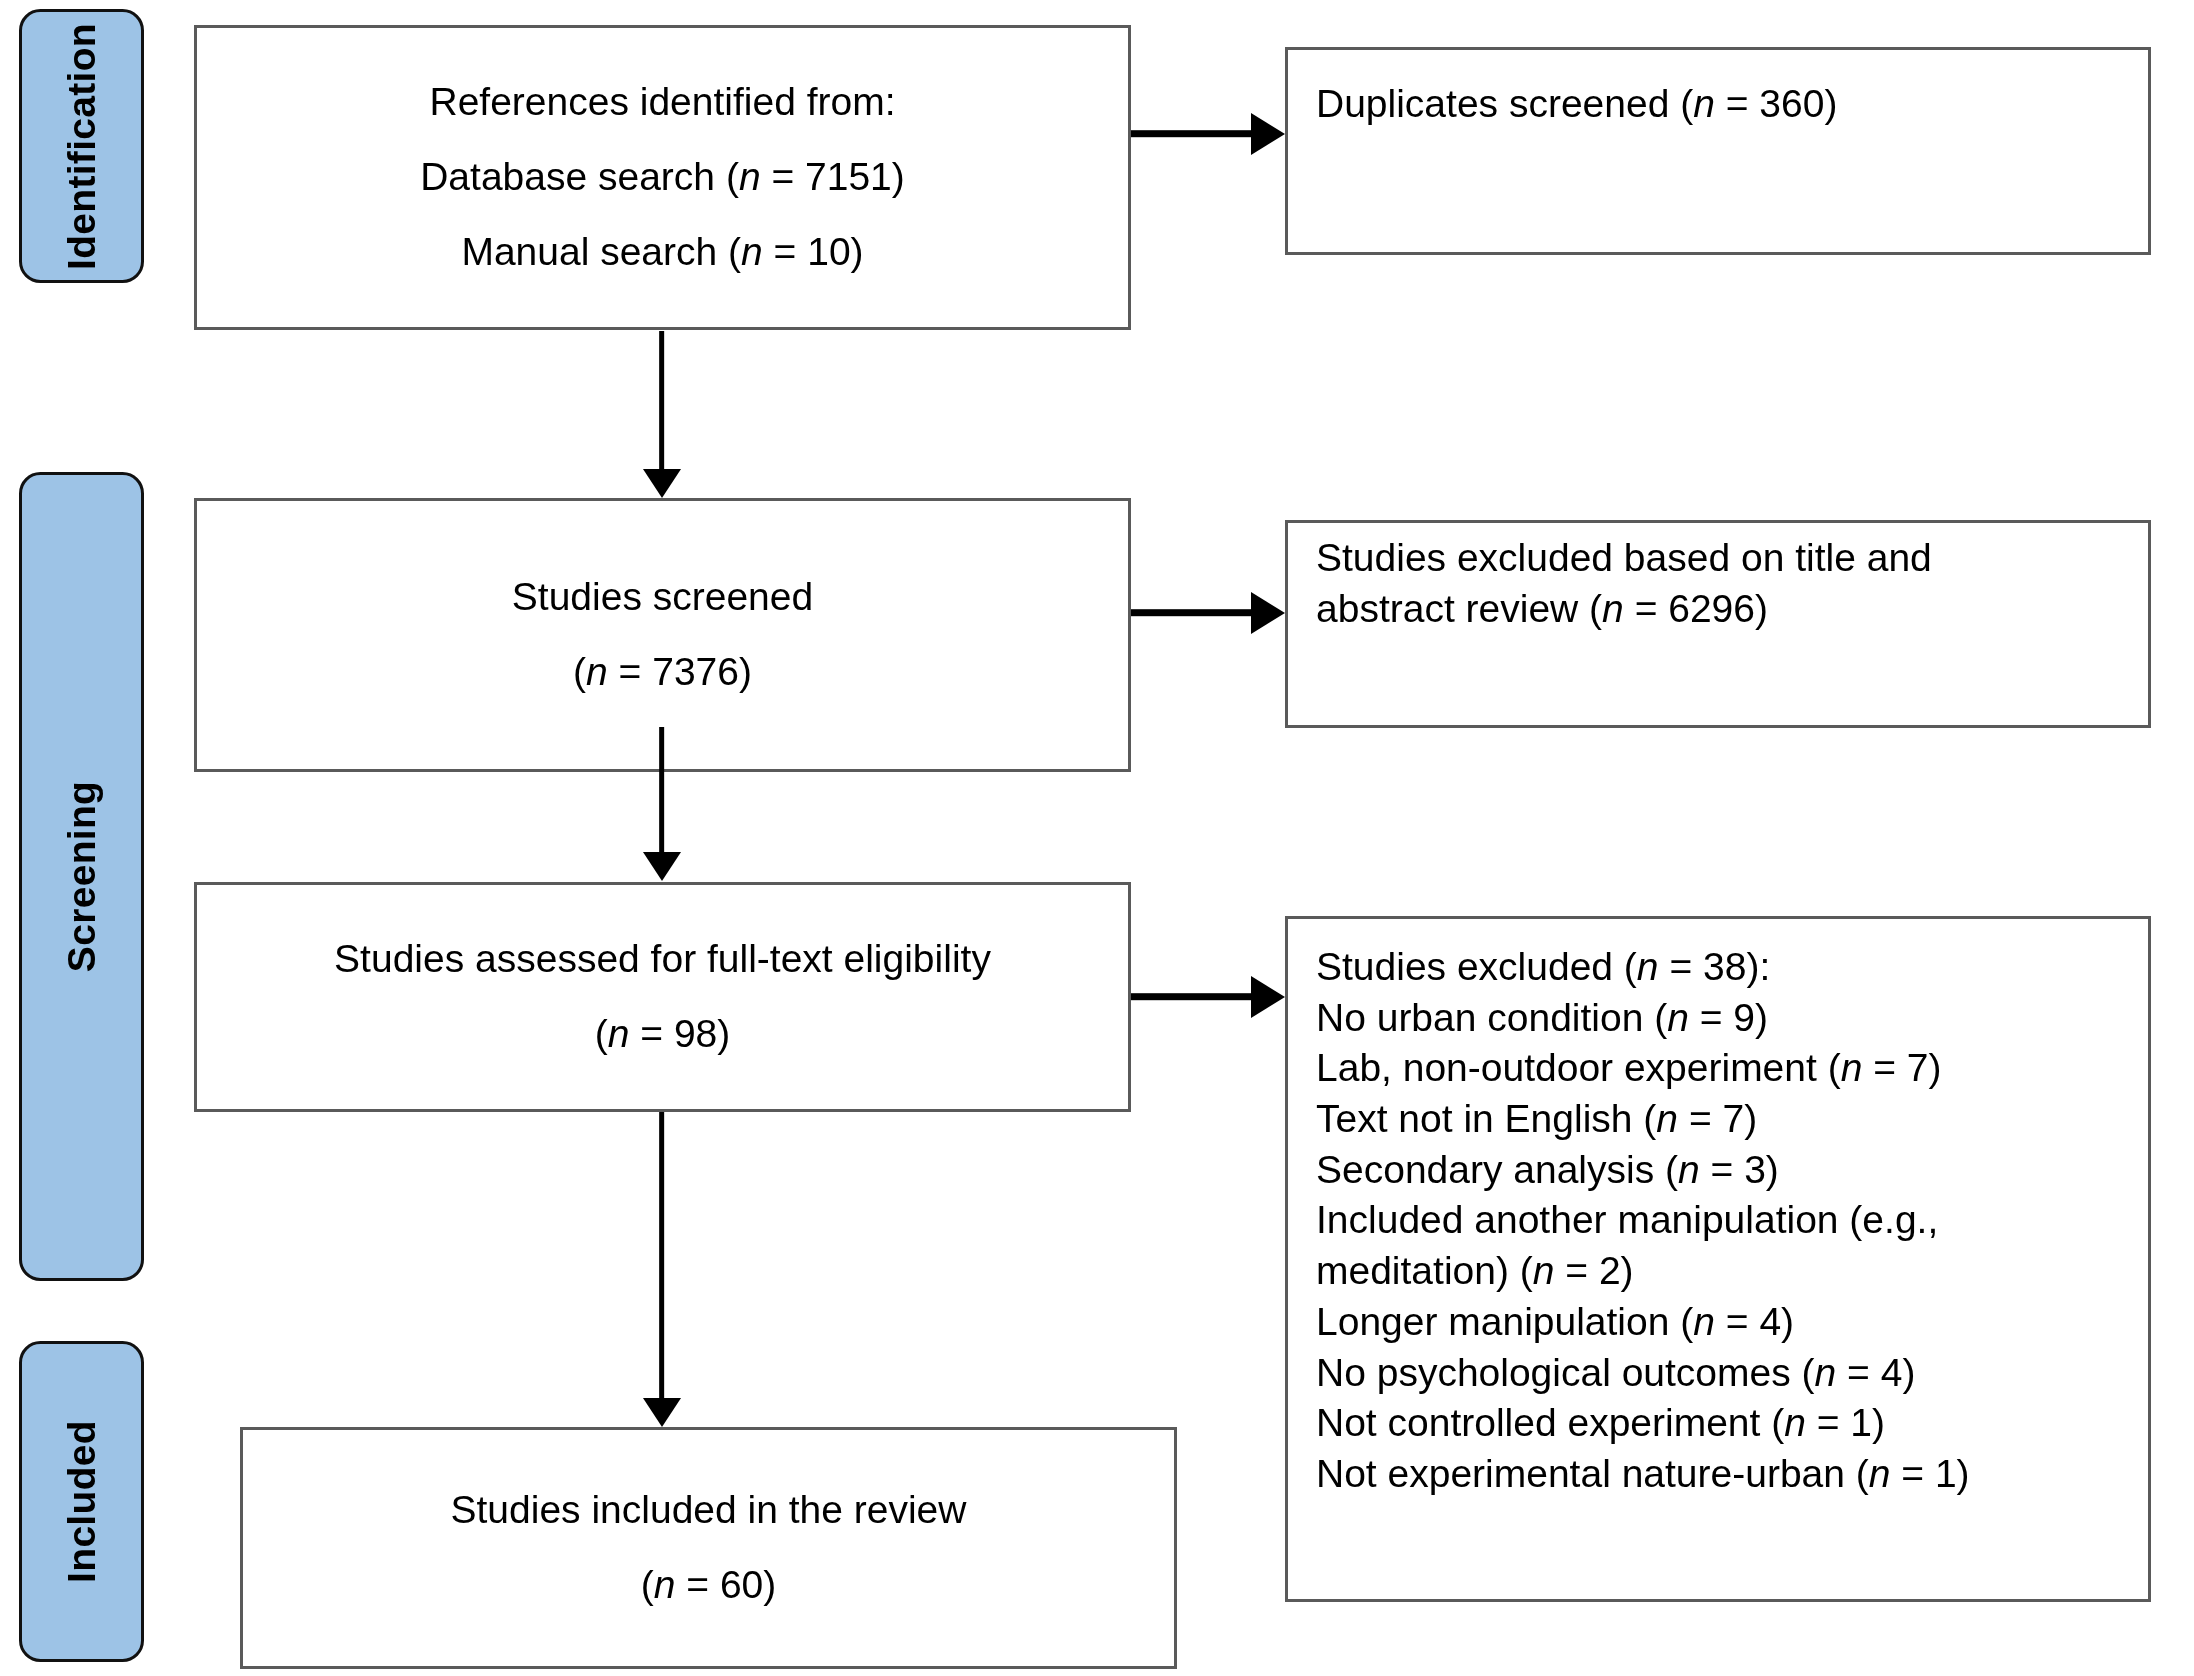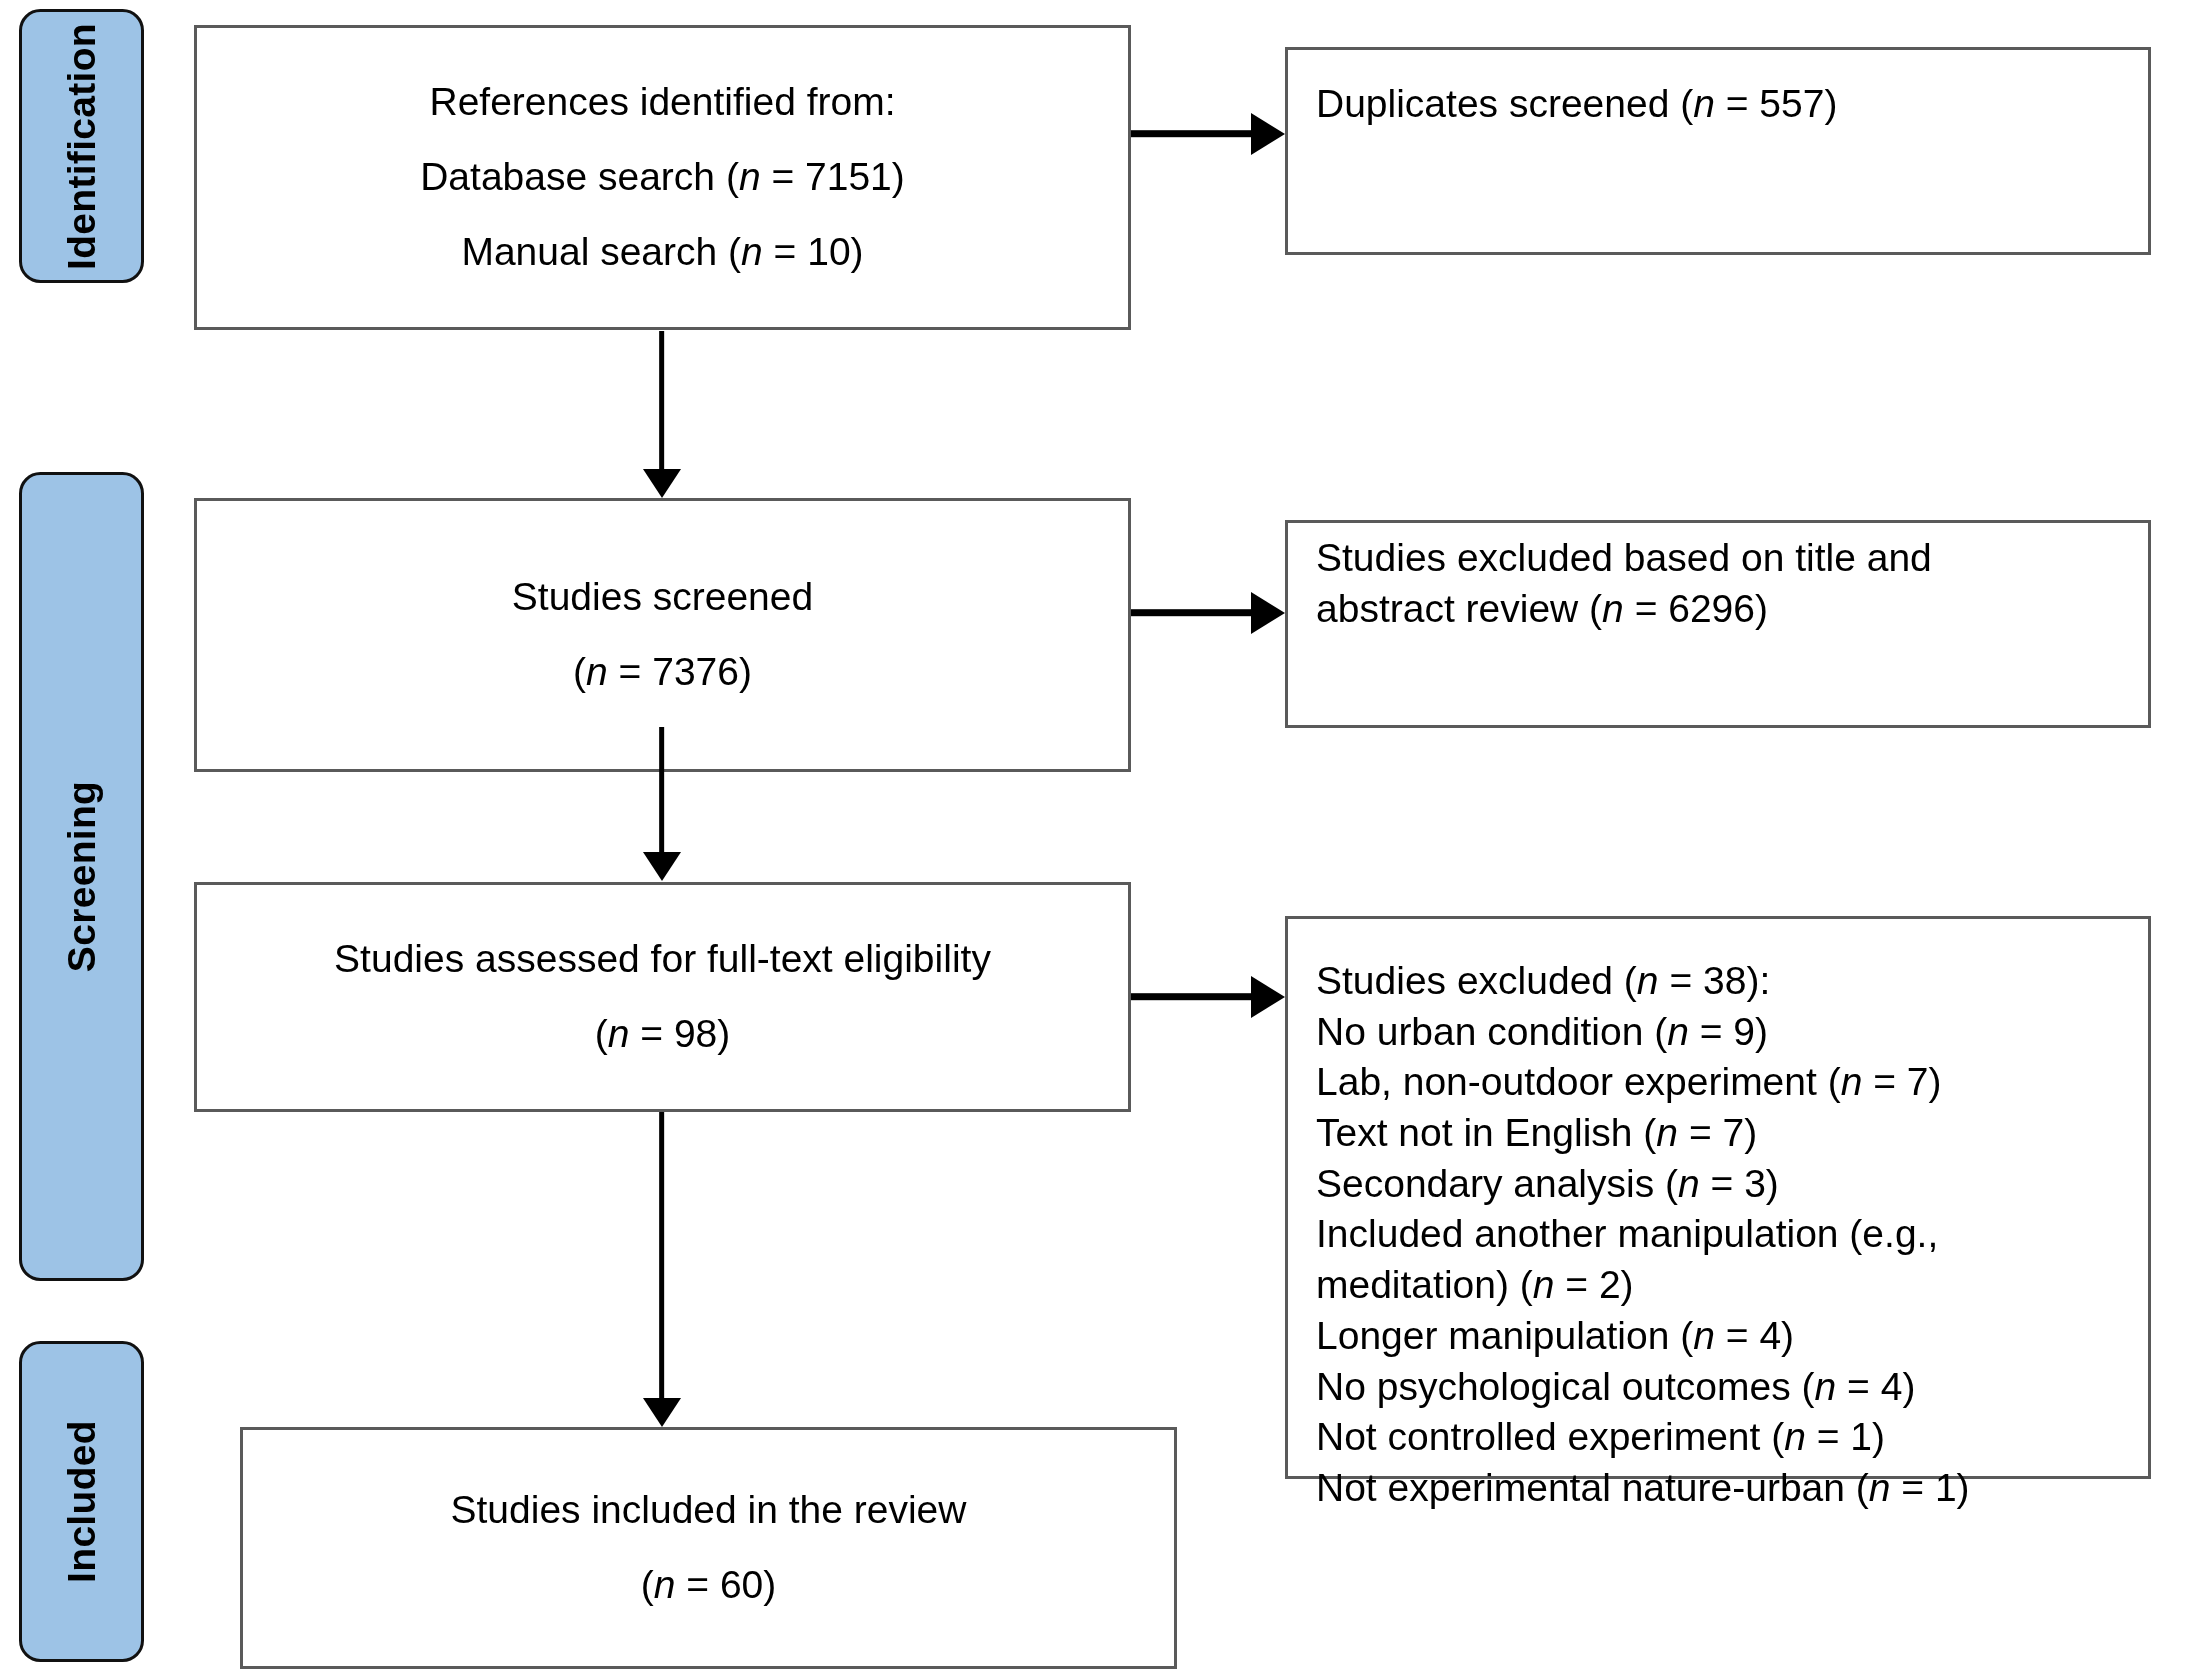--- a/index.html
+++ b/index.html
@@ -125,32 +125,32 @@
 
   <div class="box center" style="left:194px;top:1427px;width:937px;height:242px;margin-left:46px;">
     <div class="line">Studies included in the review</div>
     <div class="line">
       <span>(</span><i>n</i><span> = 60)</span>
     </div>
   </div>
 
   <div class="box left" style="left:1285px;top:47px;width:866px;height:208px;justify-content:flex-start;padding-top:29px;">
     <div class="line">
-      <span>Duplicates screened (</span><i>n</i><span> = 557)</span>
+      <span>Duplicates screened (</span><i>n</i><span> = 360)</span>
     </div>
   </div>
 
   <div class="box left" style="left:1285px;top:520px;width:866px;height:208px;justify-content:flex-start;padding-top:10px;">
     <div class="line">Studies excluded based on title and</div>
     <div class="line">
       <span>abstract review (</span><i>n</i><span> = 6296)</span>
     </div>
   </div>
 
-  <div class="box left wraps" style="left:1285px;top:916px;width:866px;height:563px;justify-content:flex-start;padding-top:37px;">
+  <div class="box left wraps" style="left:1285px;top:916px;width:866px;height:686px;justify-content:flex-start;padding-top:23px;">
     <div class="line">
       <span>Studies excluded (</span><i>n</i><span> = 38):</span>
     </div>
 
     <div class="line">
       <span>No urban condition (</span><i>n</i><span> = 9)</span>
     </div>
     <div class="line">
       <span>Lab, non-outdoor experiment (</span><i>n</i><span> = 7)</span>
     </div>

